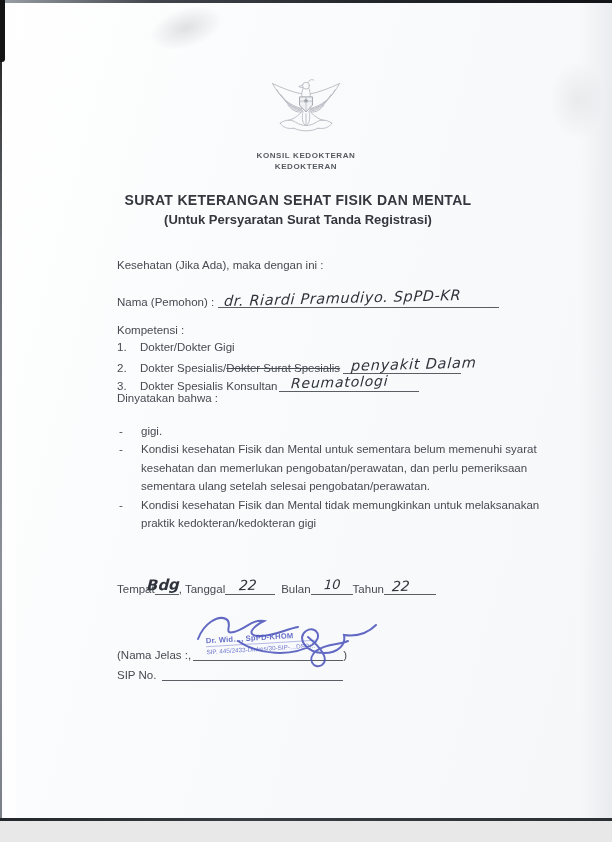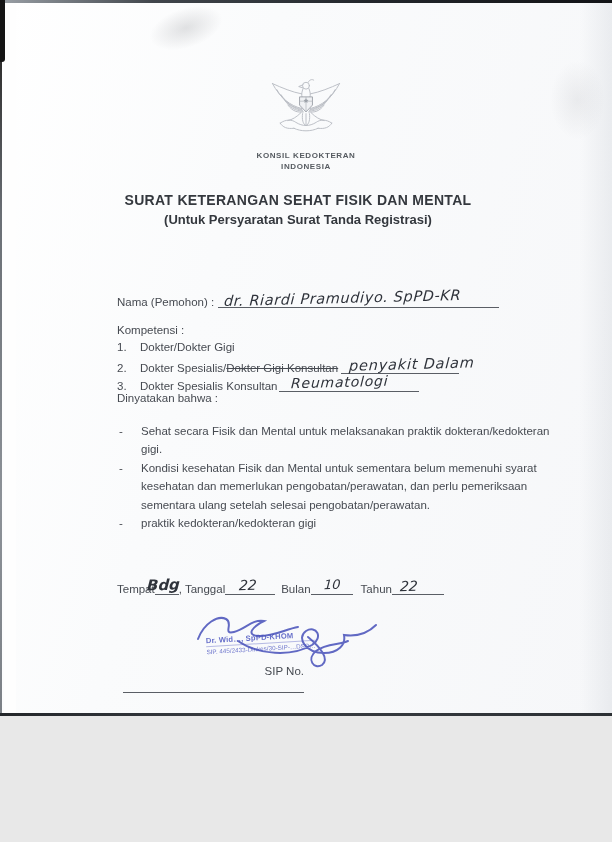--- a/index.html
+++ b/index.html
@@ -1,17 +1,17 @@
 <!DOCTYPE html>
 <html><head>
 <meta charset="utf-8">
 <style>
   html,body{margin:0;padding:0;background:#e8e8e8;}
   .page{
-    position:relative;width:612px;height:716px;overflow:hidden;
+    position:relative;width:612px;height:821px;overflow:hidden;
     background:linear-gradient(105deg,#ffffff 0%,#fafbfc 35%,#f6f7f9 100%);
     font-family:"Liberation Sans",sans-serif;color:#464a51;
   }
   
   .edge-top{position:absolute;top:0;left:0;width:100%;height:3px;
     background:linear-gradient(90deg,#9aa0a6,#41464c 25%,#23272c 60%,#121316 100%);}
   .edge-left{position:absolute;top:0;left:0;width:2px;height:100%;
     background:linear-gradient(180deg,#111 0%,#333 10%,#6a6f75 30%,#8d9298 70%,#7b8086 100%);}
   .edge-corner{position:absolute;top:0;left:0;width:5px;height:62px;background:#141414;border-radius:0 0 3px 0;}
   .edge-bottom{position:absolute;bottom:0;left:0;width:100%;height:3px;
@@ -95,29 +95,30 @@
         <path d="M36,63 C44,67 56,67 64,63"></path>
       </g>
       <g>
         <path d="M42.5,26.5 h15 v9.5 l-7.5,8 l-7.5,-8 z" fill="#eef0f3" stroke="#878d96" stroke-width="1.1"></path>
         <path d="M50,26.5 V44" stroke="#9aa0a8" stroke-width="0.8"></path>
         <path d="M42.5,31.5 H57.5" stroke="#9aa0a8" stroke-width="0.8"></path>
         <path d="M50,28 l0.9,1.8 2,0.3 -1.45,1.4 0.35,2 -1.8,-0.95 -1.8,0.95 0.35,-2 -1.45,-1.4 2,-0.3 z" fill="#868c95"></path>
       </g>
     </svg>
     <div class="org">KONSIL KEDOKTERAN</div>
-    <div class="org" style="margin-top:0">INDONESIA</div>
+    <div class="org" style="margin-top:0">KEDOKTERAN</div>
   </div>
 
   <div class="title-wrap">
     <div class="title-main">SURAT KETERANGAN SEHAT FISIK DAN MENTAL</div>
     <div class="title-sub">(Untuk Persyaratan Surat Tanda Registrasi)</div>
   </div>
 
   <div class="intro">
+    <div>Kesehatan (Jika Ada), maka dengan ini :</div>
   </div>
 
   <div class="row" style="top:292px;">
     <span class="lbl">Nama (Pemohon) :</span>
     <span class="fline" style="width:281px;margin-left:4px;">
       <span class="hw" style="position:absolute;left:6px;bottom:1px;font-size:14.5px;letter-spacing:.6px;">dr. Riardi Pramudiyo. SpPD-KR</span>
     </span>
   </div>
 
   <div class="row" style="top:324px;">
@@ -125,87 +126,92 @@
   </div>
 
   <div class="kitem" style="top:341px;">
     <span class="num">1.</span>
     <span>Dokter/Dokter Gigi</span>
   </div>
 
   <div class="kitem" style="top:358px;">
     <span class="num">2.</span>
     <span>Dokter Spesialis/</span>
-      <span class="struck">Dokter Gigi Konsultan</span>
+      <span class="struck">Dokter Surat Spesialis</span>
     <span class="fline" style="width:118px;margin-left:3px;">
       <span class="hw" style="position:absolute;left:8px;bottom:1px;font-size:14.5px;letter-spacing:.8px;">penyakit Dalam</span>
     </span>
   </div>
 
   <div class="kitem" style="top:376px;">
     <span class="num">3.</span>
     <span>Dokter Spesialis Konsultan</span>
     <span class="fline" style="width:140px;margin-left:2px;">
       <span class="hw" style="position:absolute;left:12px;bottom:1px;font-size:14px;letter-spacing:.8px;">Reumatologi</span>
     </span>
   </div>
 
   <div class="row" style="top:392px;">
     <span class="lbl">Dinyatakan bahwa :</span>
   </div>
 
   <div class="stmt" style="top:422px;">
     <div class="stmt-item">
       <span class="dash">-</span>
-      <div class="stmt-line">Sehat secara Fisik dan Mental untuk melaksanakan praktik dokteran/kedokteran</div>
       <div class="stmt-line">gigi.</div>
     </div>
     <div class="stmt-item">
       <span class="dash">-</span>
       <div class="stmt-line">Kondisi kesehatan Fisik dan Mental untuk sementara belum memenuhi syarat</div>
       <div class="stmt-line">kesehatan dan memerlukan pengobatan/perawatan, dan perlu pemeriksaan</div>
       <div class="stmt-line">sementara ulang setelah selesai pengobatan/perawatan.</div>
     </div>
     <div class="stmt-item">
       <span class="dash">-</span>
+      <div class="stmt-line">Kondisi kesehatan Fisik dan Mental tidak memungkinkan untuk melaksanakan</div>
       <div class="stmt-line">praktik kedokteran/kedokteran gigi</div>
     </div>
   </div>
 
   <div class="row" style="top:579px;">
     <span class="lbl">Tempat</span>
     <span class="fline" style="width:24px;">
       <span class="hw" style="position:absolute;left:-8px;bottom:0;font-size:15px;font-weight:bold;">Bdg</span>
     </span>
     <span class="lbl">, Tanggal</span>
     <span class="fline" style="width:50px;">
       <span class="hw" style="position:absolute;left:14px;bottom:1px;font-size:14px;">22</span>
     </span>
     <span class="lbl" style="margin-left:6px;">Bulan</span>
     <span class="fline" style="width:42px;">
       <span class="hw" style="position:absolute;left:13px;bottom:2px;font-size:13px;">10</span>
     </span>
-    <span class="lbl" style="margin-left:8px;">Tahun</span>
+    <span class="lbl" style="">Tahun</span>
     <span class="fline" style="width:52px;">
       <span class="hw" style="position:absolute;left:8px;bottom:0;font-size:14px;">22</span>
     </span>
   </div>
 
   <div class="stamp">
     <div class="stamp-l1">Dr. Wid…, SpPD-KHOM</div>
     <div class="stamp-l2">SIP. 445/2433-Dinkes/30-SIP-…DSP…</div>
   </div>
 
   <svg class="sig-svg" width="200" height="62" viewBox="0 0 200 62">
     <g fill="none" stroke="#4750ba" stroke-width="2" stroke-linecap="round" opacity="0.85">
       <path d="M10,28 C16,12 30,4 38,8 C46,12 34,24 46,21 C58,18 64,8 76,10 C64,16 58,24 70,25 C84,26 98,18 110,16"></path>
       <path d="M50,30 C70,44 104,46 124,34 C136,26 128,14 118,20 C108,27 118,42 136,42 C150,42 158,34 156,24 C170,26 180,22 188,14"></path>
       <path d="M120,26 C132,36 142,48 134,54 C126,59 118,48 128,40 C138,32 152,34 160,30"></path>
     </g>
   </svg>
 
-
-  <div class="row" style="top:665px;flex-direction:column;">
+  <div class="row" style="top:645px;">
+    <span class="lbl">(Nama Jelas :,</span>
+    <span class="fline" style="width:150px;margin-left:2px;"></span>
+    <span class="lbl">)</span>
+  </div>
+
+  <div class="row" style="top:665px;">
     <span class="lbl">SIP No.</span>
     <span class="fline" style="width:181px;margin-left:6px;"></span>
   </div>
 
 </div>
 
 </body></html>

